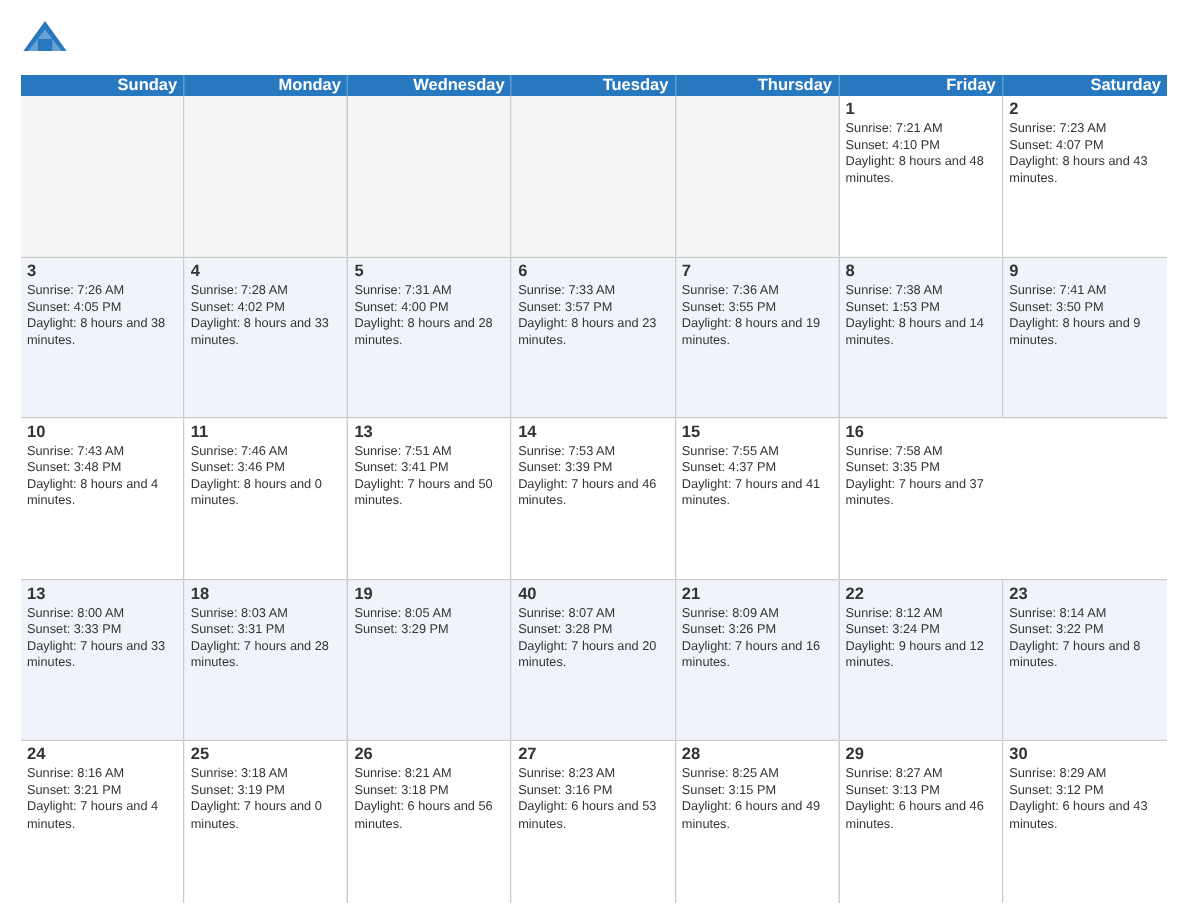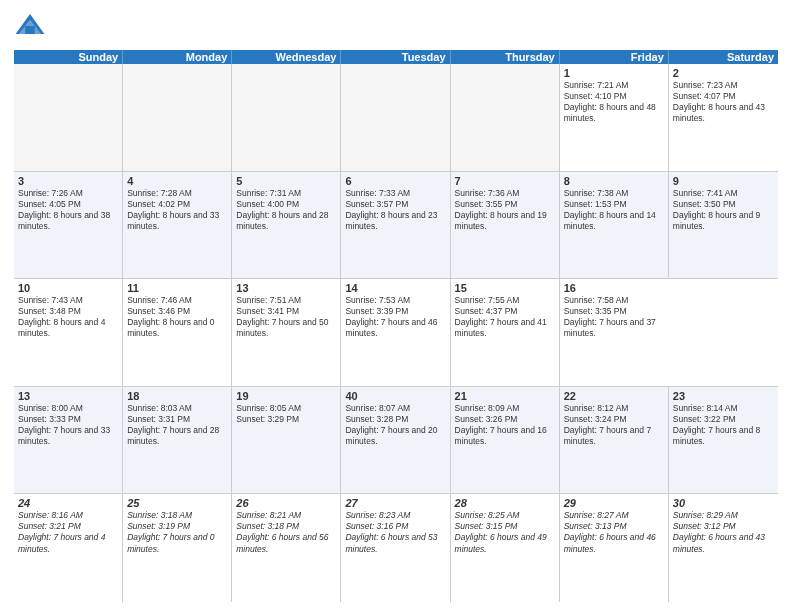--- a/index.html
+++ b/index.html
@@ -81,21 +81,21 @@
     .cal-body {
       flex: 1;
       display: grid;
       grid-template-rows: repeat(5, 1fr);
     }
     .cal-row {
       display: grid;
       grid-template-columns: repeat(7, 1fr);
       border-bottom: 1px solid #ccc;
     }
-    .cal-row:last-child { border-bottom: none; font-style: italic; }
+    .cal-row:last-child { border-bottom: none; }
     .cal-cell {
       border-right: 1px solid #ccc;
       padding: 3px 4px;
       font-size: 8.5px;
       color: #333;
       background: #fff;
       vertical-align: top;
       min-height: 0;
     }
     .cal-cell:last-child { border-right: none; }
@@ -273,21 +273,21 @@
           <div class="cal-cell alt-row">
             <span class="day-num">21</span>
             <span class="cell-line">Sunrise: 8:09 AM</span>
             <span class="cell-line">Sunset: 3:26 PM</span>
             <span class="cell-line">Daylight: 7 hours and 16 minutes.</span>
           </div>
           <div class="cal-cell alt-row">
             <span class="day-num">22</span>
             <span class="cell-line">Sunrise: 8:12 AM</span>
             <span class="cell-line">Sunset: 3:24 PM</span>
-            <span class="cell-line">Daylight: 7 hours and 7 minutes.</span>
+            <span class="cell-line">Daylight: 9 hours and 12 minutes.</span>
           </div>
           <div class="cal-cell alt-row">
             <span class="day-num">23</span>
             <span class="cell-line">Sunrise: 8:14 AM</span>
             <span class="cell-line">Sunset: 3:22 PM</span>
             <span class="cell-line">Daylight: 7 hours and 8 minutes.</span>
           </div>
         </div>
         <div class="cal-row">
           <div class="cal-cell">

